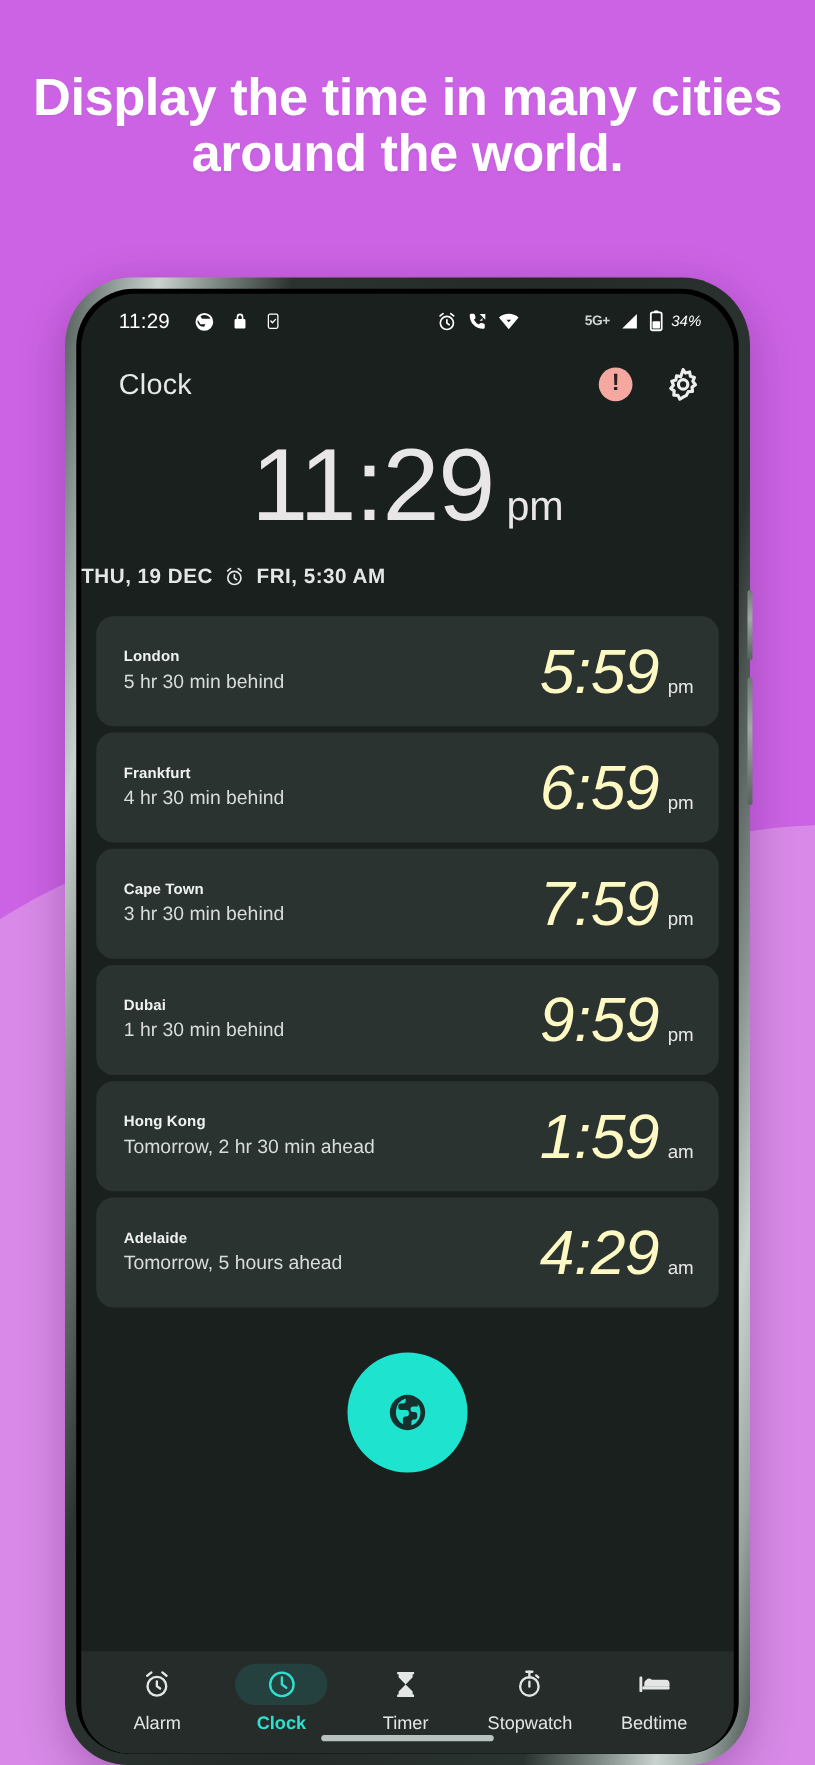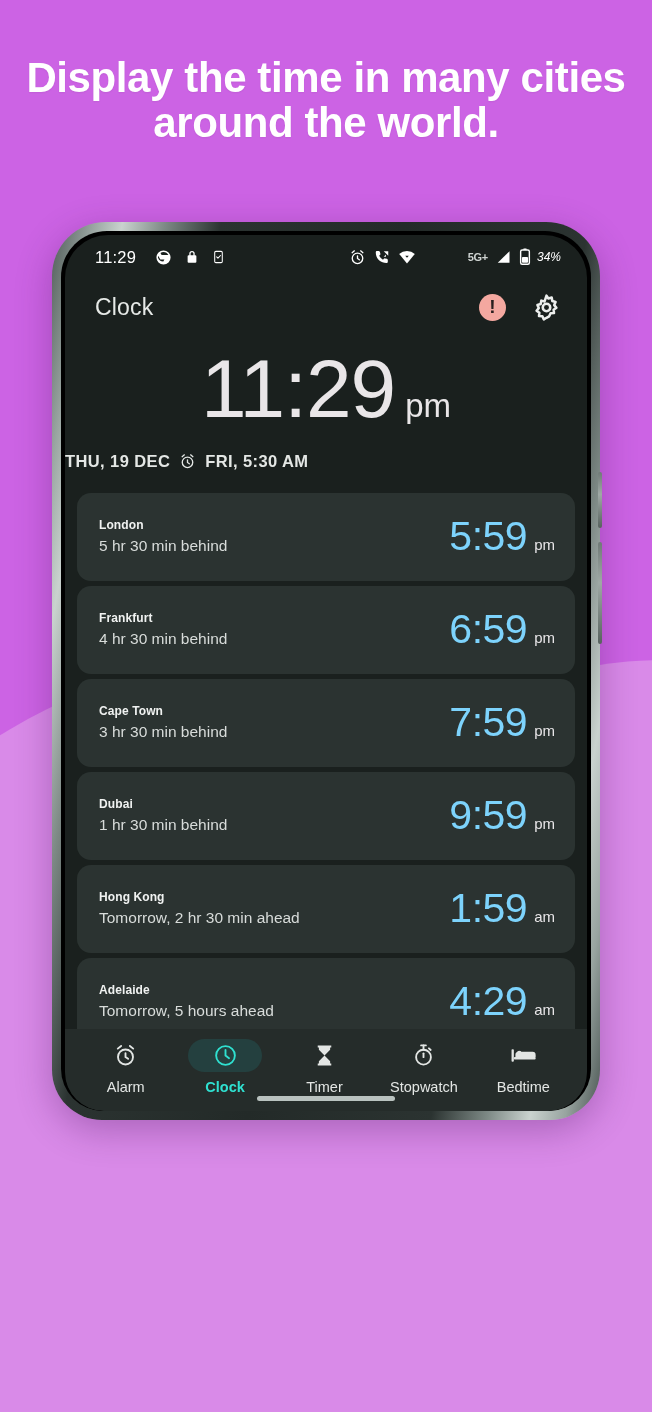--- a/index.html
+++ b/index.html
@@ -42,21 +42,21 @@
     font-weight: 700;
     letter-spacing: -0.4px;
     padding: 0 16px;
     text-shadow: 0 1px 2px rgba(0,0,0,.06);
   }
 
   
   .phone {
     position: absolute;
     left: 52px; top: 222px;
-    width: 548px; height: 898px;
+    width: 548px; height: 1190px;
     border-radius: 54px 54px 50px 50px;
     background: linear-gradient(100deg,#4f5a57 0%, #9aa6a2 6%, #c9d2ce 10%, #7e8a86 16%, #2b3331 24%,
                                 #232a28 50%, #2b3331 76%, #7e8a86 84%, #c9d2ce 90%, #98a4a0 95%, #4a5552 100%);
     padding: 9px;
     box-shadow: 0 10px 36px rgba(60,10,80,.30);
   }
   .phone-inner {
     position: relative;
     width: 100%; height: 100%;
     border-radius: 46px 46px 42px 42px;
@@ -136,21 +136,21 @@
     background:#2b3331;
     border-radius: 14px;
     padding: 13px 20px 14px 22px;
     display:flex; align-items:center;
     min-height: 88px;
   }
   .city-left { display:flex; flex-direction:column; gap:5px; }
   .city-name { color:#f0f2f1; font-size:12px; font-weight:700; letter-spacing:.1px; }
   .city-offset { color:#d8dcda; font-size:15.5px; font-weight:400; }
   .city-right { margin-left:auto; display:flex; align-items:baseline; }
-  .city-time { color:#7dd3fc; font-size:41px; font-weight:400; letter-spacing:-.5px; }
+  .city-time { color:#fef9c3; font-size:50px; font-weight:400; letter-spacing:-.5px;font-style:italic; }
   .city-ampm { color:#e8e6e8; font-size:15px; margin-left:7px; font-weight:400; }
 
   
   .fab-area { display:flex; justify-content:center; padding-top: 36px; }
   .fab {
     width: 96px; height:96px; border-radius:50%;
     background:#1ee3cf;
     display:flex; align-items:center; justify-content:center;
   }
 

